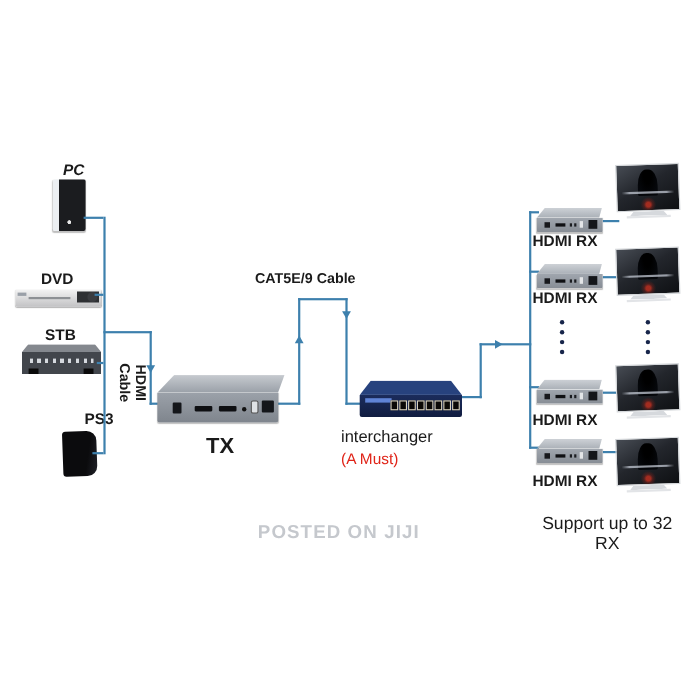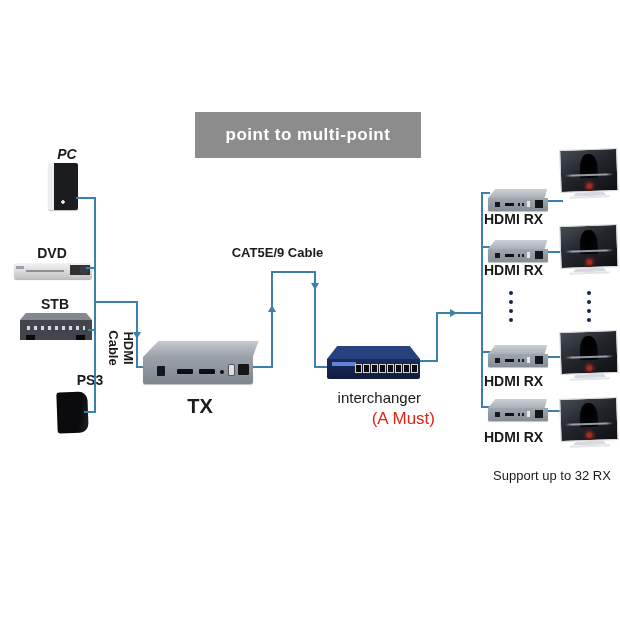--- a/index.html
+++ b/index.html
@@ -106,35 +106,34 @@
   .tv-stand{position:absolute;left:50%;top:43px;transform:translateX(-50%);width:34px;height:4px;
     background:#d6d9dd;clip-path:polygon(10% 0,90% 0,100% 100%,0 100%);}
   .tv-base{position:absolute;left:9px;top:47px;width:40px;height:2px;background:#e2e4e7;}
 
   
   .dots{position:absolute;display:flex;flex-direction:column;gap:5px;}
   .dots i{display:block;width:4px;height:4px;border-radius:50%;background:#17254a;}
 
   
   .tx-label{position:absolute;left:170px;top:395px;width:60px;font-size:20px;font-weight:bold;text-align:center;}
-  .sw-label{position:absolute;left:296px;top:389px;width:125px;font-size:15px;text-align:right;}
-  .sw-note{position:absolute;left:310px;top:409px;width:125px;font-size:17px;text-align:right;
+  .sw-label{position:absolute;left:310px;top:389px;width:125px;font-size:15px;text-align:left;}
+  .sw-note{position:absolute;left:310px;top:409px;width:125px;font-size:14px;text-align:left;
            color:var(--note-red,#e02418);}
-  .support{position:absolute;left:484px;top:468px;width:136px;font-size:13px;font-weight:500;text-align:center;}
+  .support{position:absolute;left:484px;top:468px;width:136px;font-size:16px;font-weight:500;text-align:center;}
   .wm1{position:absolute;left:188px;top:441px;width:240px;font-size:30px;font-weight:bold;text-align:center;
        color:var(--watermark,#c5c8cd);letter-spacing:2px;}
   .wm2{position:absolute;left:188px;top:474px;width:240px;font-size:17px;font-weight:bold;text-align:center;
        color:var(--watermark,#c5c8cd);letter-spacing:1px;}
 </style>
 </head>
 <body>
 
 <div id="canvas">
 
-  <div class="banner">point to multi-point</div>
 
   <div class="lbl" style="left:40px;top:146px;width:54px;font-style:italic;">PC</div>
   <div class="lbl" style="left:25px;top:245px;width:54px;">DVD</div>
   <div class="lbl" style="left:28px;top:296px;width:54px;">STB</div>
   <div class="lbl" style="left:63px;top:372px;width:54px;">PS3</div>
 
   <div class="dev dev-pc"></div>
   <div class="dev dev-dvd"></div>
   <div class="dev dev-stb"></div>
   <div class="dev dev-ps3"></div>
@@ -260,14 +259,15 @@
   </div>
   <div class="dots" style="left:587px;top:291px;">
     <i></i>
       <i></i>
       <i></i>
       <i></i>
   </div>
 
   <div class="support">Support up to 32 RX</div>
 
+  <div class="wm2">POSTED ON JIJI</div>
 
 </div>
 
 </body></html>

